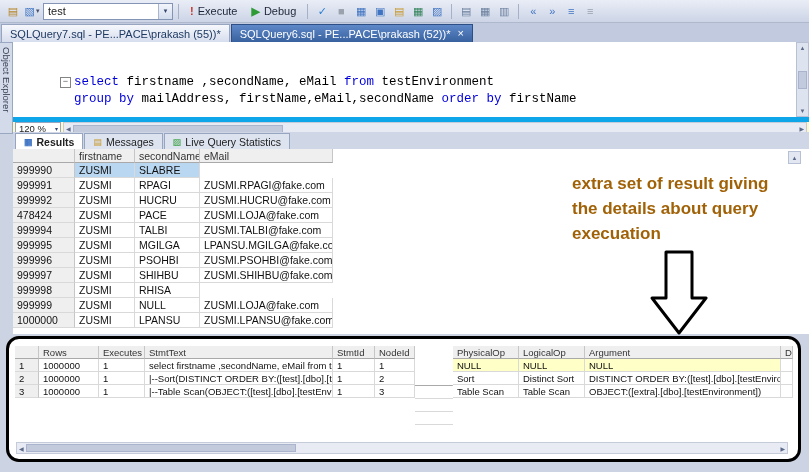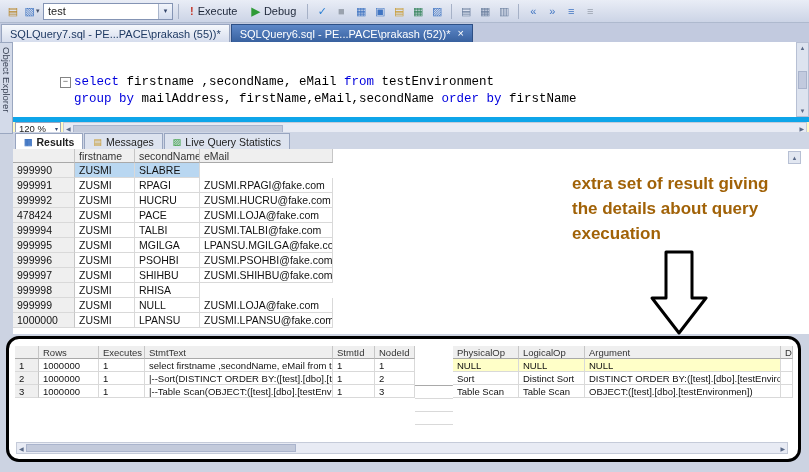--- a/index.html
+++ b/index.html
@@ -367,21 +367,21 @@
         <div class="grow">
           <div class="cell rowhdr">3</div>
           <div class="cell">1000000</div>
           <div class="cell">1</div>
           <div class="cell">  |--Table Scan(OBJECT:([test].[dbo].[testEnvir...</div>
           <div class="cell">1</div>
           <div class="cell">3</div>
           <div class="cell">2</div>
           <div class="cell">Table Scan</div>
           <div class="cell">Table Scan</div>
-          <div class="cell">OBJECT:([test].[dbo].[testEnvironmen])</div>
+          <div class="cell">OBJECT:([extra].[dbo].[testEnvironment])</div>
           <div class="cell"></div>
         </div>
 
     </div>
   </div>
   <div class="exec-hsb">
     <span>◀</span>
     <span class="thumb"></span>
     <span class="spacer"></span>
     <span>▶</span>

